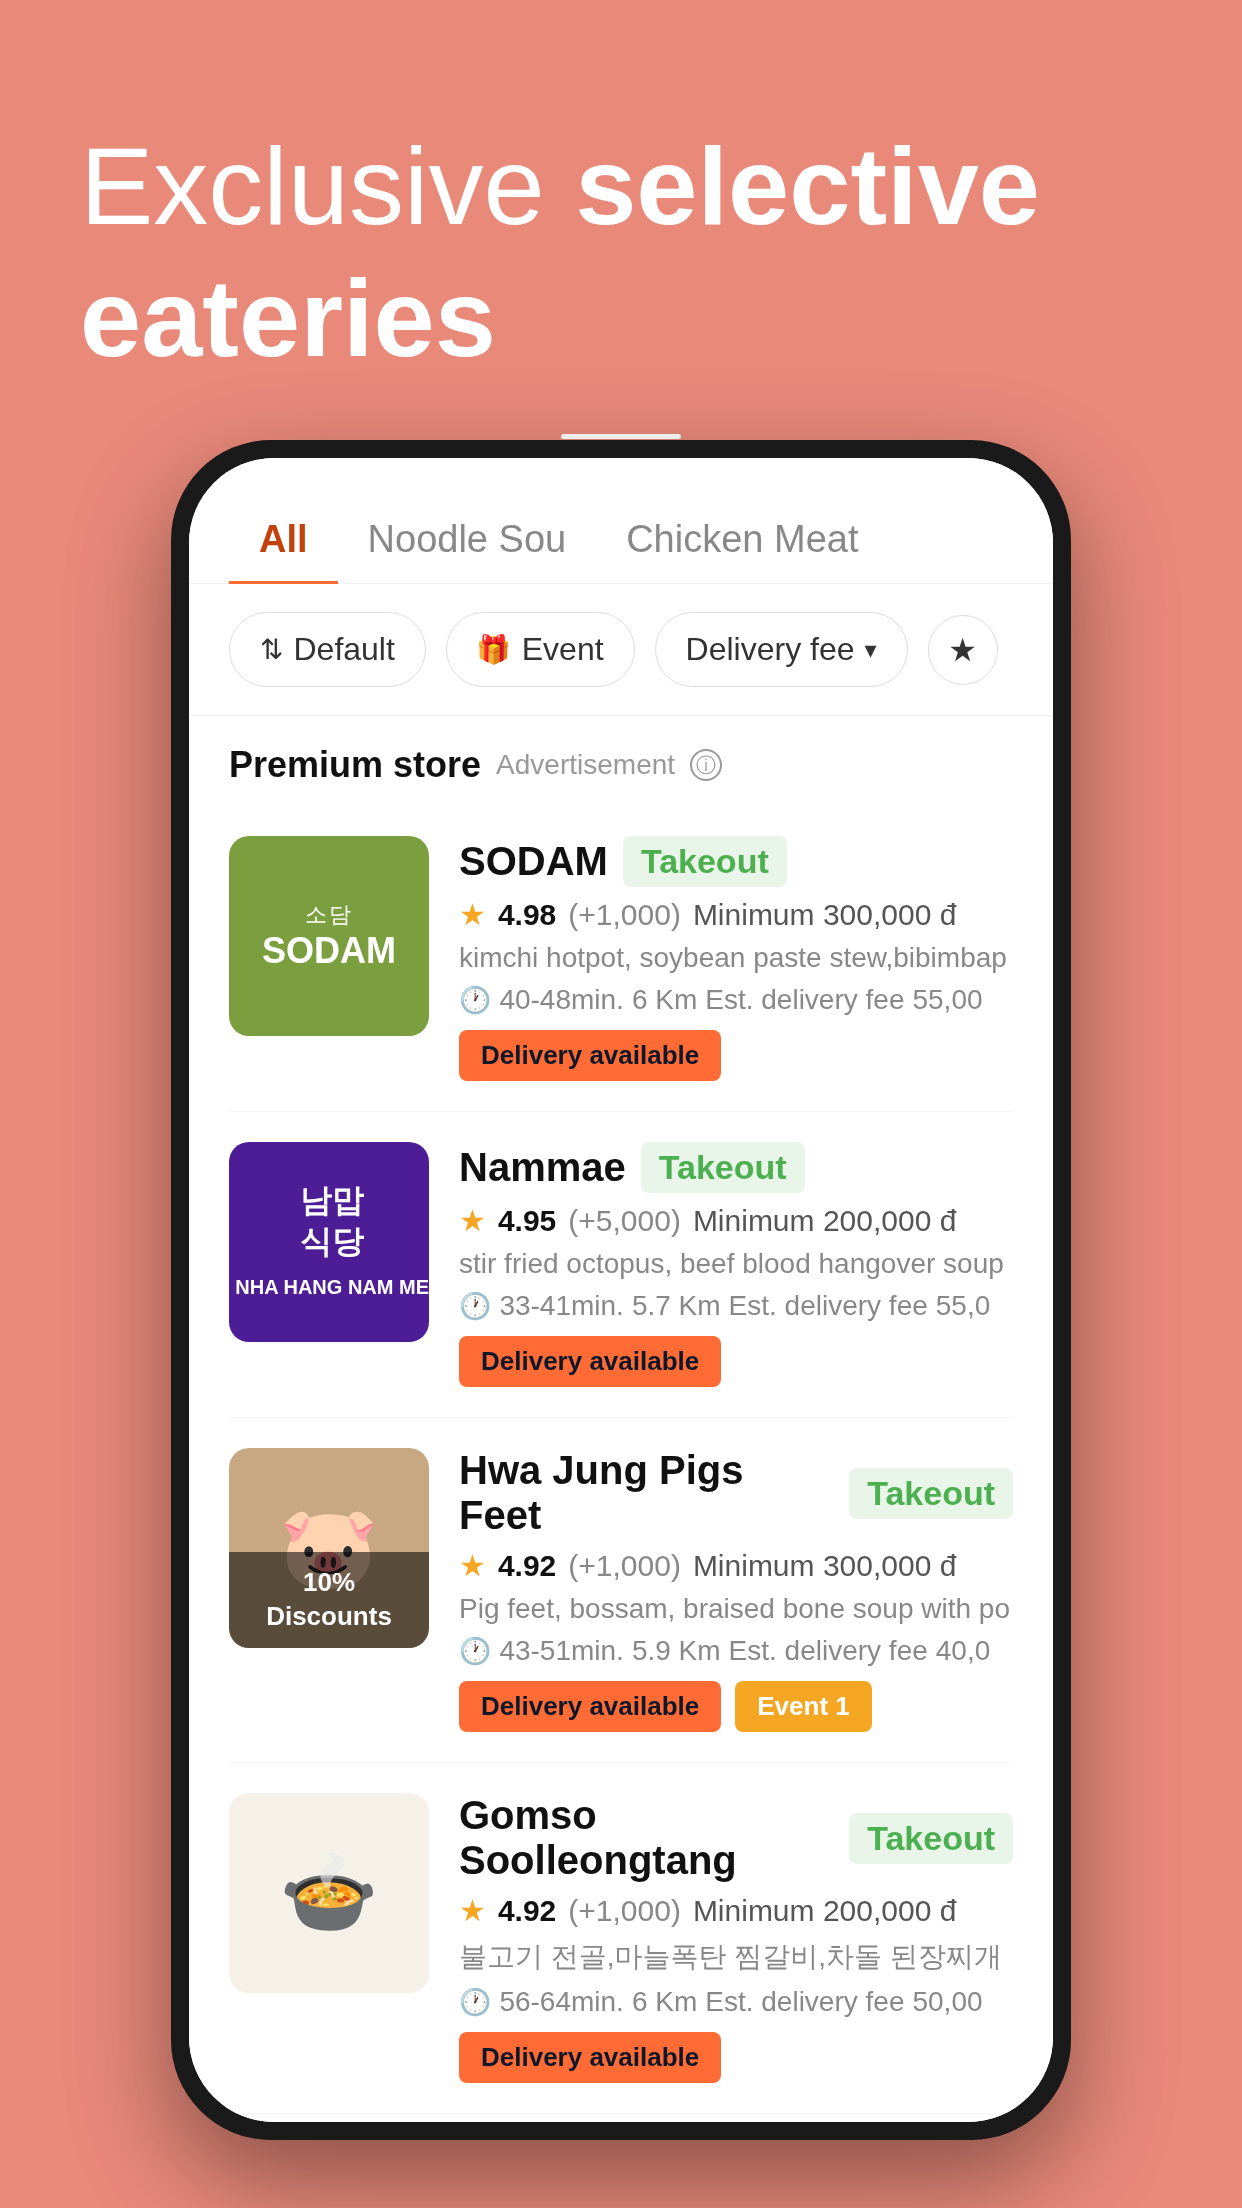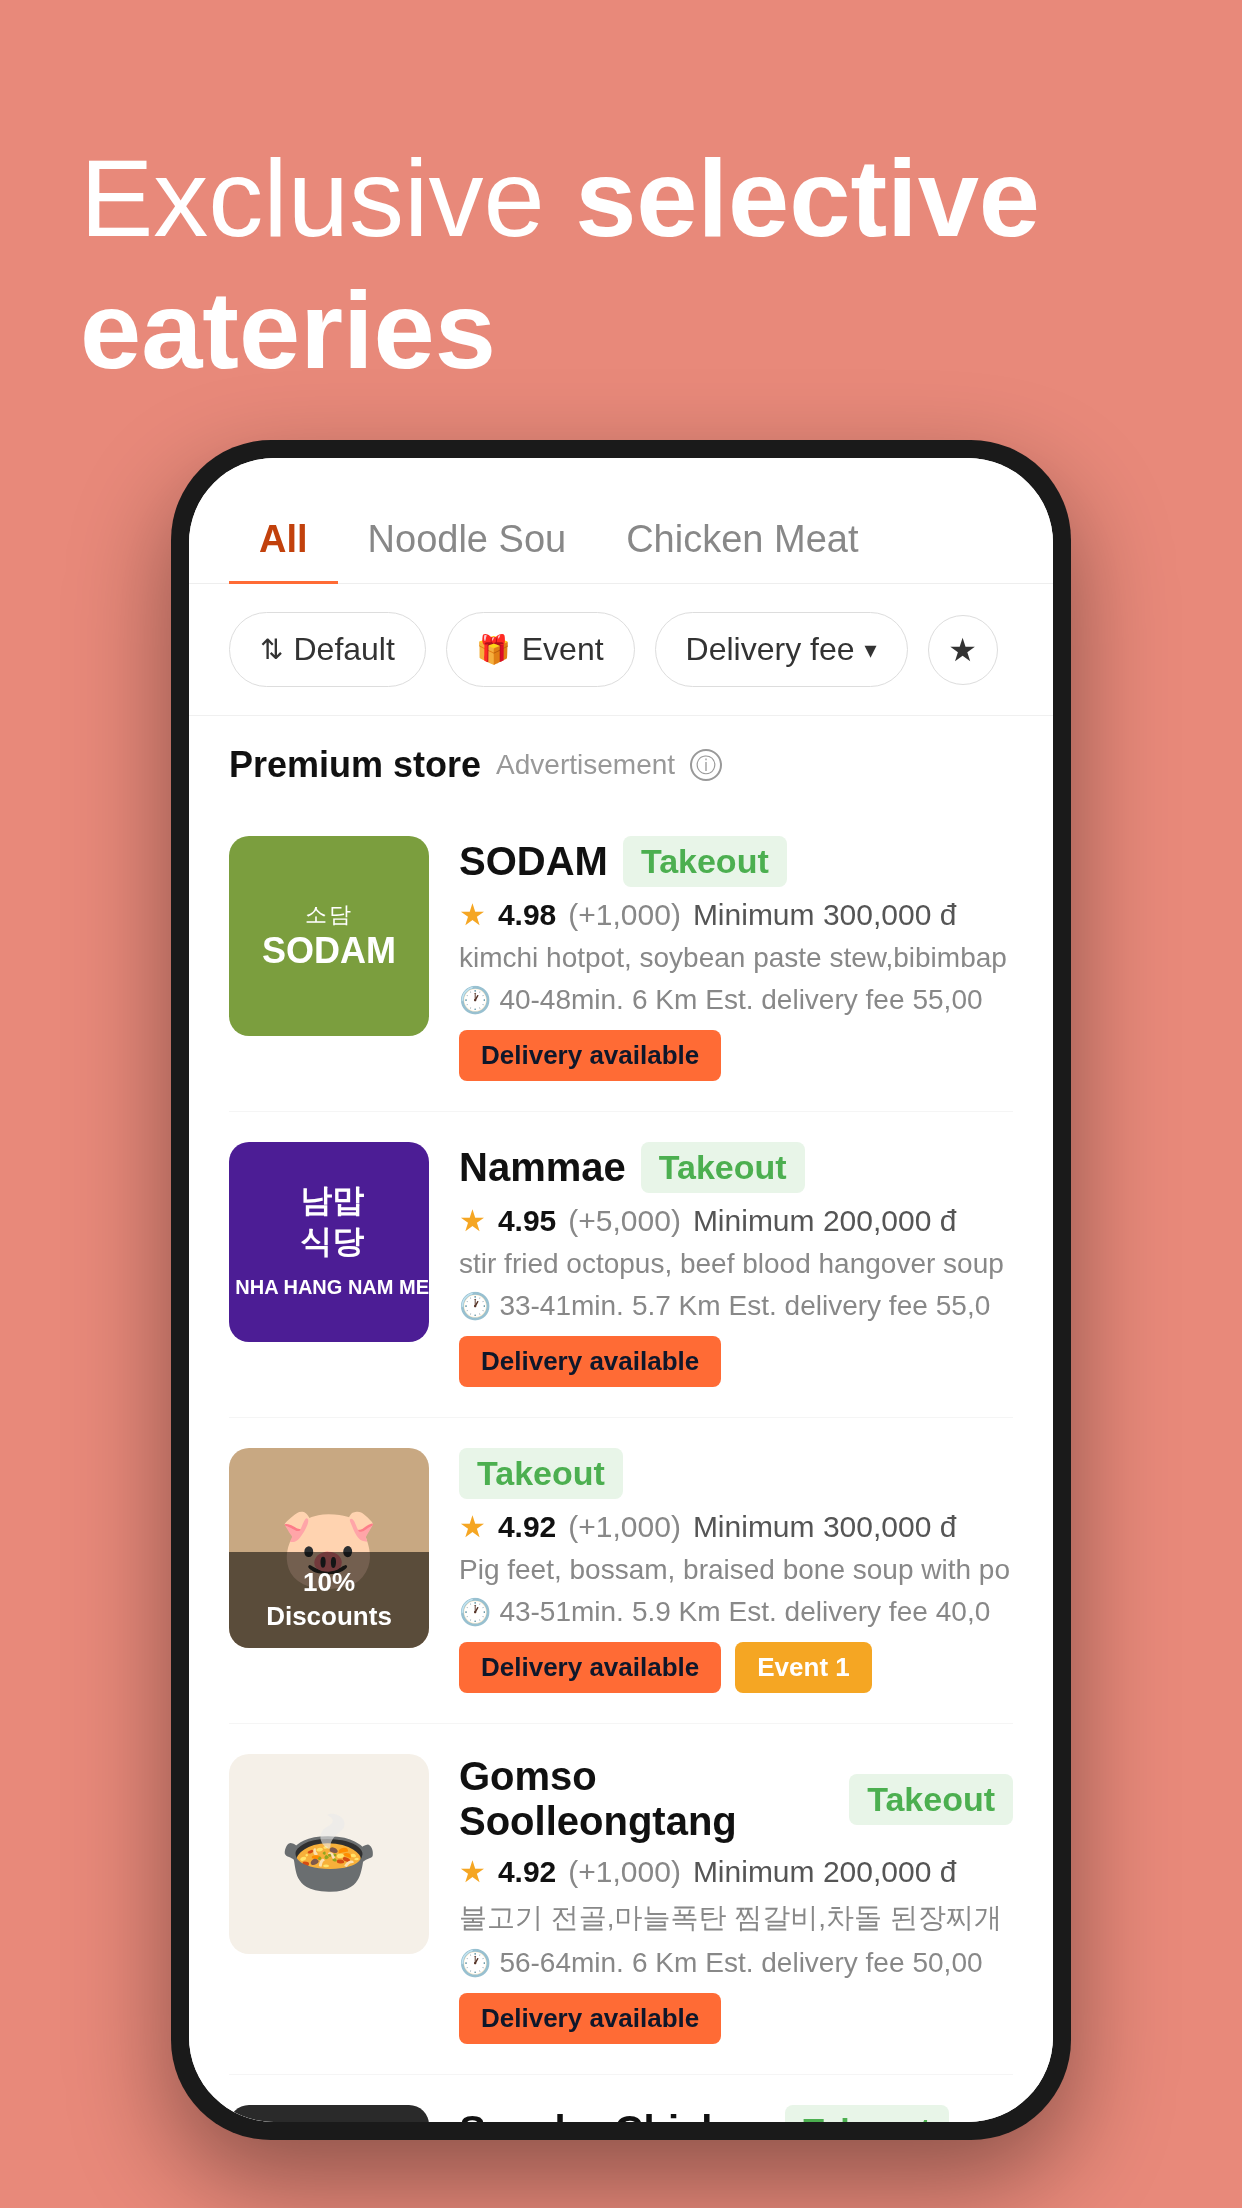--- a/index.html
+++ b/index.html
@@ -10,21 +10,20 @@
       height: 2208px;
       background-color: #E8897A;
       font-family: -apple-system, BlinkMacSystemFont, 'Helvetica Neue', Arial, sans-serif;
       overflow: hidden;
       position: relative;
     }
 
     .hero-section {
       padding: 120px 80px 60px 80px;
       text-align: left;
-      margin-top: 12px;
     }
 
     .hero-title {
       font-size: 110px;
       color: white;
       font-weight: 300;
       line-height: 1.2;
     }
 
     .hero-title strong {
@@ -513,20 +512,21 @@
             </div>
           </div>
 
           <div class="restaurant-item">
             <div class="restaurant-img img-hwajung">
               <div class="img-hwajung-inner">🐷</div>
               <div class="discount-badge">10%<br>Discounts</div>
             </div>
             <div class="restaurant-info">
               <div class="restaurant-name-row">
+                <span class="restaurant-name">Hwa Jung Pigs Feet</span>
                 <span class="takeout-badge">Takeout</span>
               </div>
               <div class="rating-row">
                 <span class="star-icon">★</span>
                 <span class="rating-num">4.92</span>
                 <span class="rating-count">(+1,000)</span>
                 <span class="min-order">Minimum 300,000 đ</span>
               </div>
               <div class="description">Pig feet, bossam, braised bone soup with po</div>
               <div class="delivery-row">

